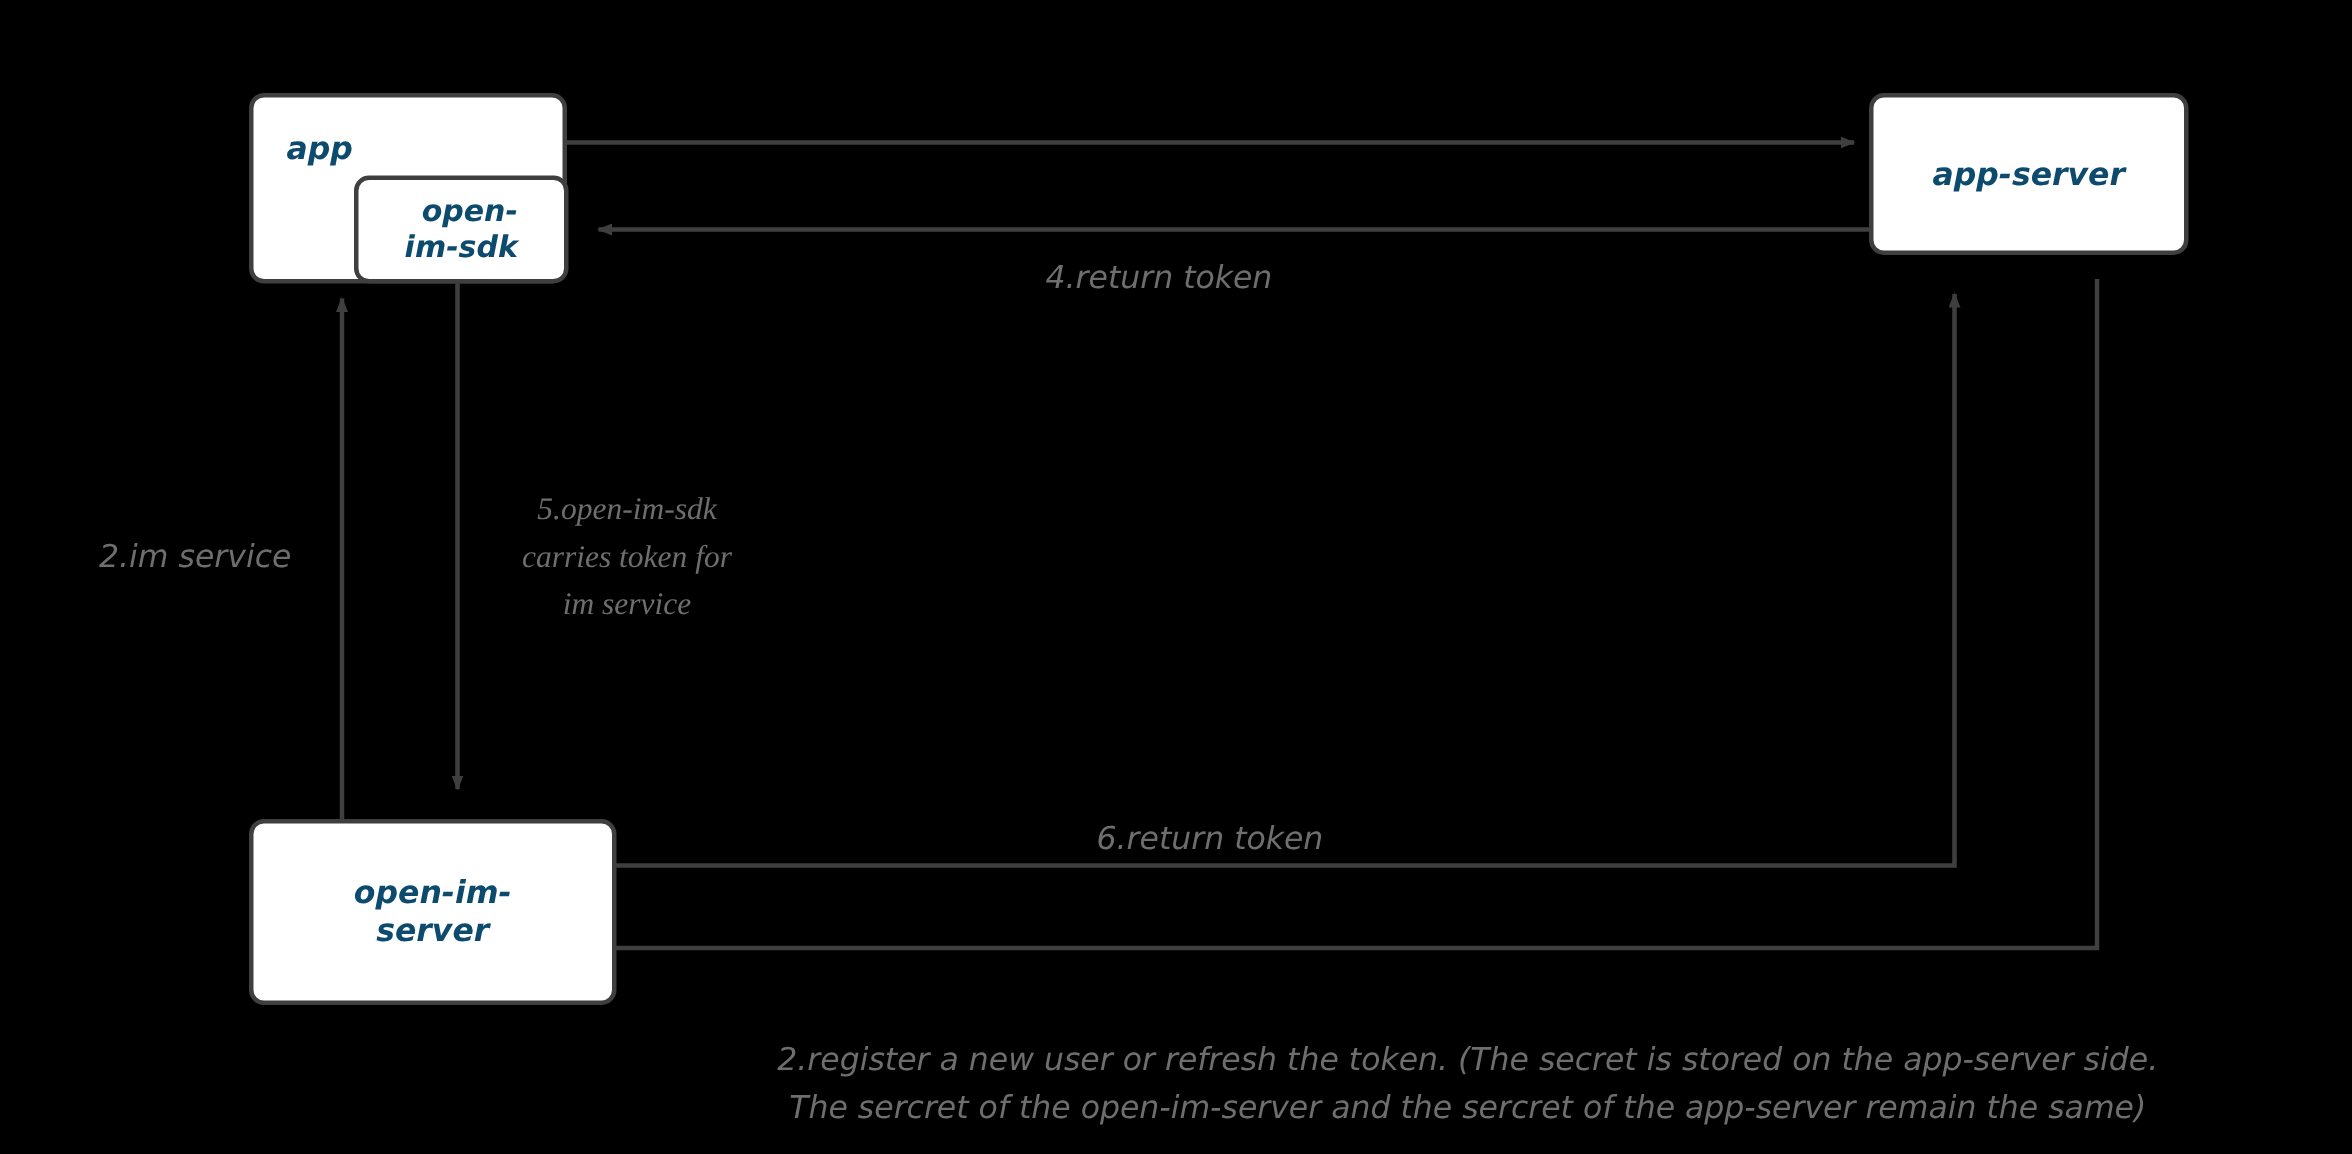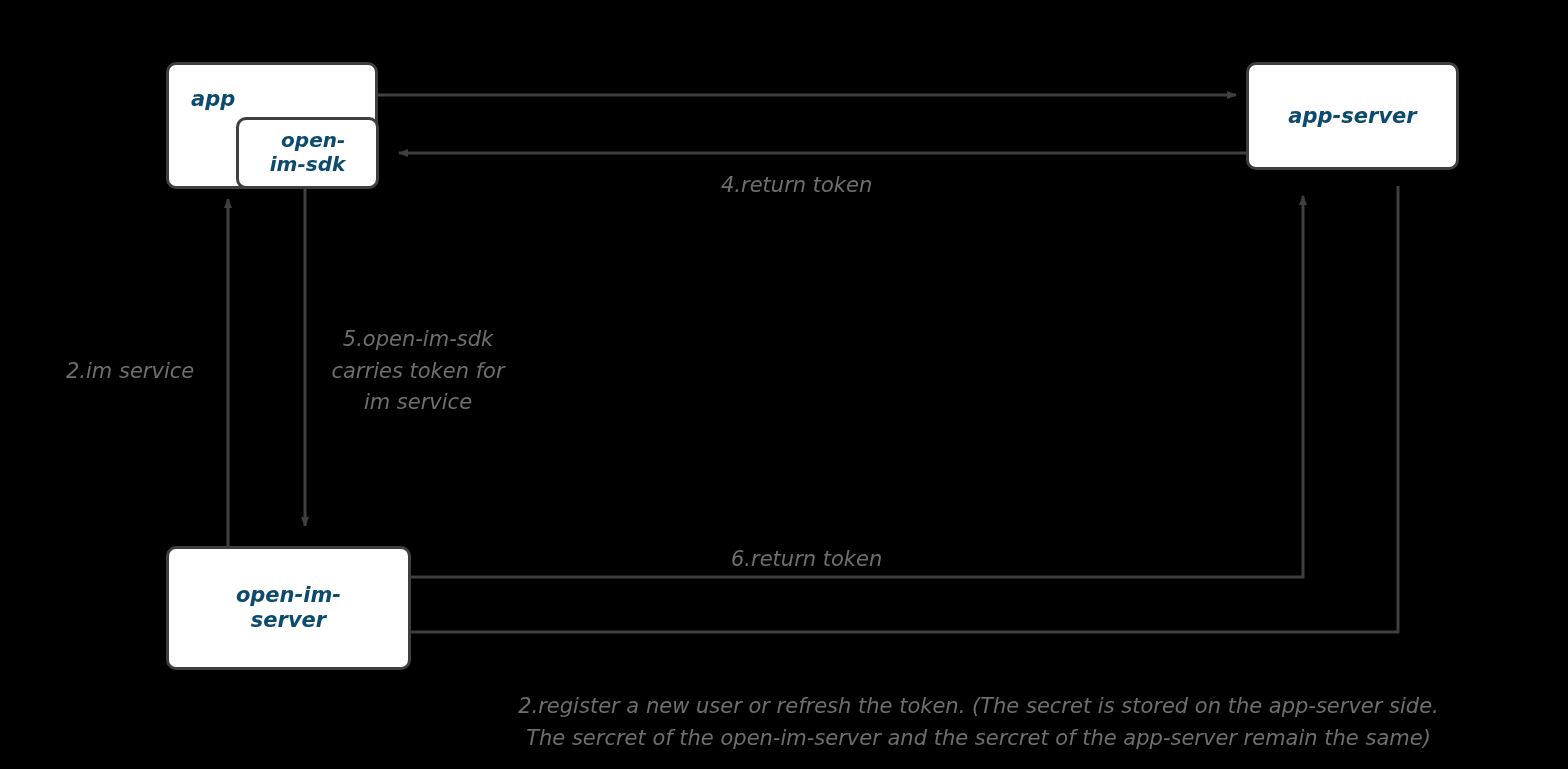--- a/index.html
+++ b/index.html
@@ -71,24 +71,24 @@
   }
   .edge-label {
     position: absolute;
     color: #6e6e6e;
     font-style: italic;
     font-size: 21px;
     line-height: 1.5;
     white-space: pre-line;
   }
   #label-1 { left: 553px; top: 58px; }
-  #label-4 { left: 697px; top: 170px; margin-left: 24px; }
+  #label-4 { left: 697px; top: 170px; }
   #label-3 { left: 731px; top: 544px; }
   #label-6 { left: 66px; top: 356px; }
-  #label-5 { left: 312px; top: 324px; text-align: center; width: 212px; }
+  #label-5 { left: 312px; top: 324px; text-align: center; width: 212px; font-family: Liberation Serif, serif; }
   #label-2 { left: 444px; top: 655px; text-align: center; width: 1069px; margin-top: 36px; }
 </style>
 </head>
 <body>
 
 <div id="canvas">
 
   <svg class="edges" viewBox="0 0 1568 769">
     <defs>
       <marker id="arrow" markerWidth="10" markerHeight="8" refX="9" refY="4" orient="auto" markerUnits="userSpaceOnUse">

